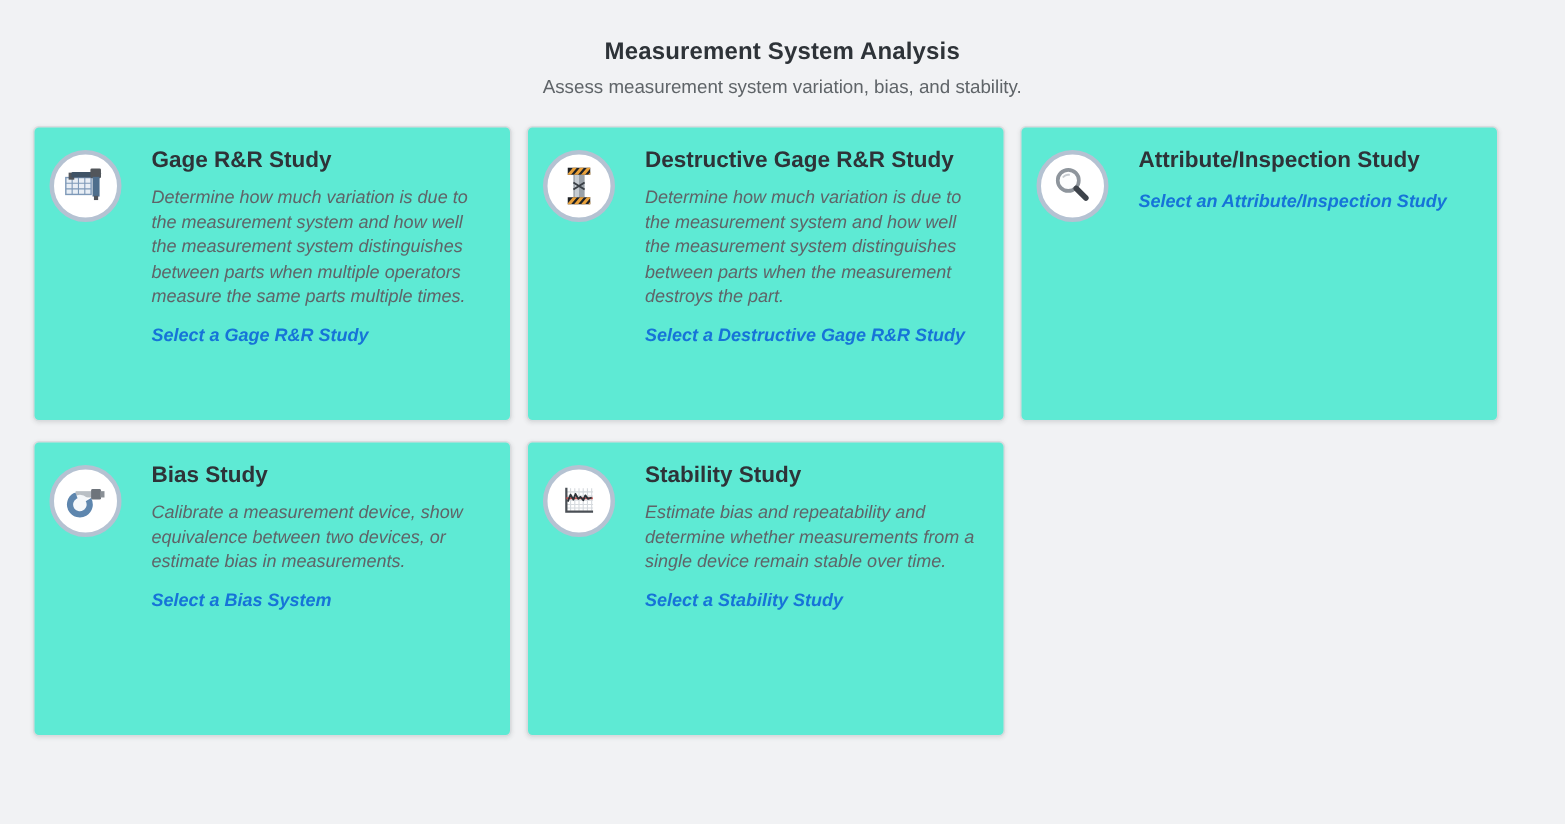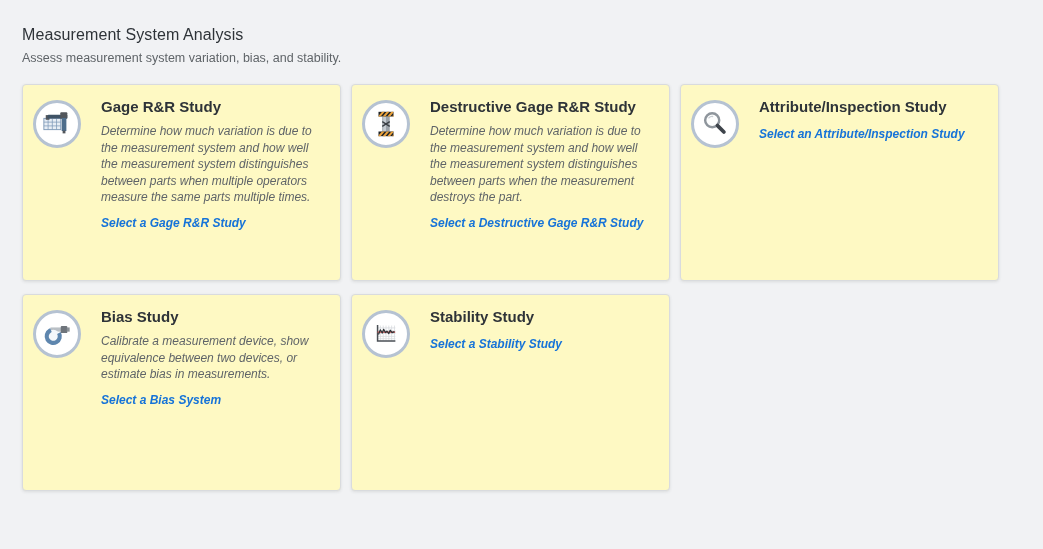--- a/index.html
+++ b/index.html
@@ -4,38 +4,40 @@
 <style>
   * { box-sizing: border-box; margin: 0; padding: 0; }
   html, body {
     width: 1043px; height: 549px;
     overflow: hidden;
     font-family: "Liberation Sans", "DejaVu Sans", sans-serif;
     background: var(--page-bg, #f1f2f4);
   }
   .page { padding: 26px 22px 0 22px; }
   .page-title {
-    font-size: 16px; line-height: 18px; font-weight: 400;
+    font-size: 16px; line-height: 18px; font-weight: 700;
     color: var(--title-color, #2e3338);
     letter-spacing: .1px;
     margin-bottom: 7px;
+    text-align: center;
   }
   .page-subtitle {
     font-size: 12.5px; line-height: 15px;
     color: var(--body-color, #5f6468);
     margin-bottom: 18px;
+    text-align: center;
   }
   .cards {
     width: 977px;
     display: flex; flex-wrap: wrap;
     column-gap: 10px; row-gap: 13px;
   }
   .card {
     width: 319px; height: 197px;
-    background: #fef9c3;
+    background: #5eead4;
     border: 1px solid var(--card-border, #d9dbde);
     border-radius: 4px;
     box-shadow: 0 1px 3px rgba(60,64,67,.12);
     display: flex;
     padding: 12px 16px 12px 10px;
   }
   .icon-ring {
     flex: 0 0 auto;
     width: 48px; height: 48px;
     border: 3px solid var(--ring-color, #b5c2d2);
@@ -161,18 +163,19 @@
       <div class="icon-ring">
         <svg width="30" height="30" viewBox="0 0 32 32">
           <path d="M10 7 V23 M13 7 V23 M16 7 V23 M19 7 V23 M22 7 V23 M25 7 V23 M7 9.5 H26 M7 12.5 H26 M7 15.5 H26 M7 18.5 H26 M7 21 H26" stroke="#D6DADE" stroke-width="0.8" fill="none"></path>
           <path d="M7 6.5 V23.5 H26" stroke="#4A4F55" stroke-width="1.6" fill="none"></path>
           <line x1="7" y1="14" x2="25.8" y2="14" stroke="#C4504E" stroke-width="1.5"></line>
           <polyline points="8,16.5 10,11.5 12,15 13.5,11 15.5,14.5 17,13 19,15.5 20.5,12 22.5,14.5 25,13.5" fill="none" stroke="#2E3338" stroke-width="1.3" stroke-linejoin="round"></polyline>
         </svg>
       </div>
       <div class="card-body">
         <h2 class="card-title">Stability Study</h2>
+        <p class="card-desc">Estimate bias and repeatability and determine whether measurements from a single device remain stable over time.</p>
         <a class="card-link">Select a Stability Study</a>
       </div>
     </div>
 
   </div>
 </div>
 
 </body></html>

